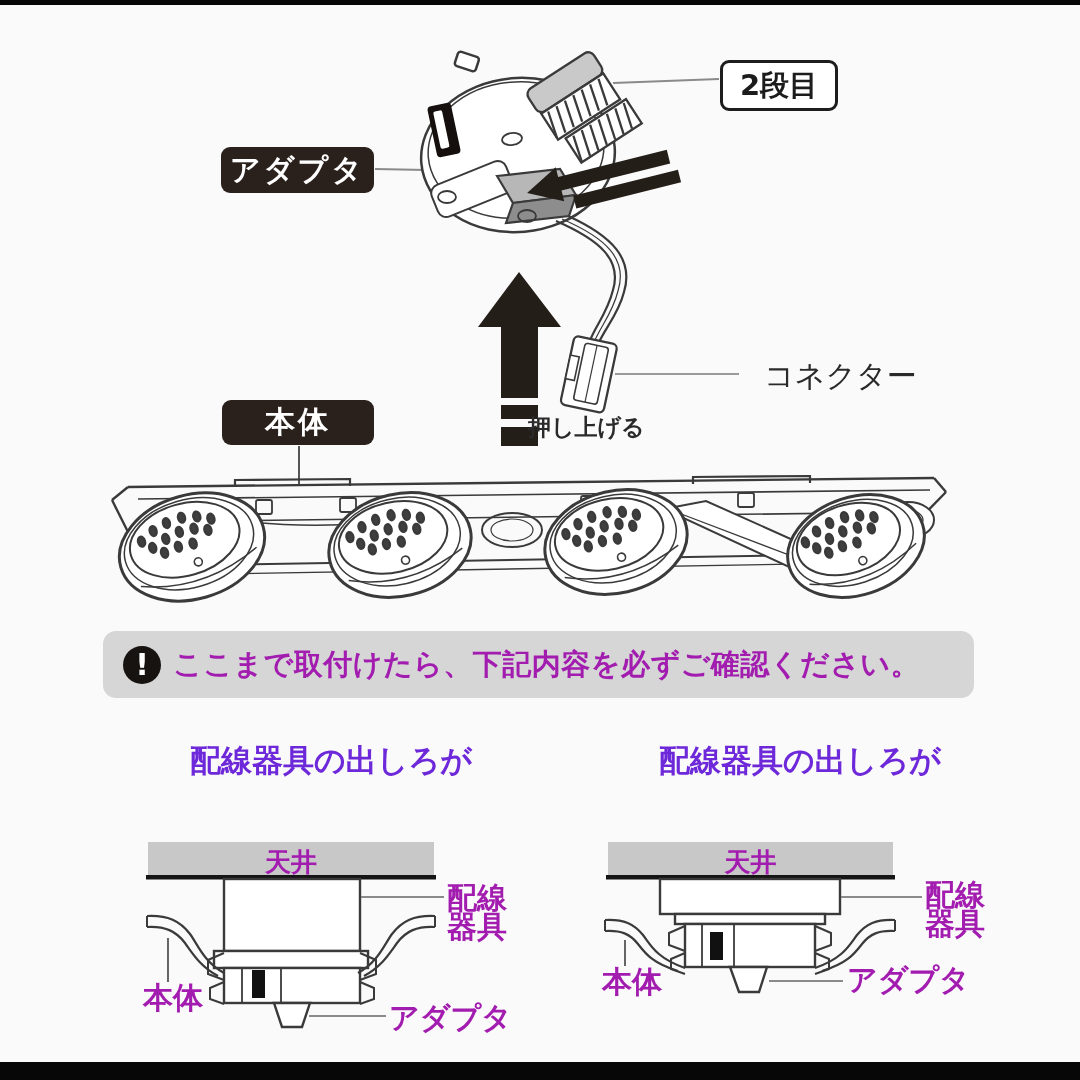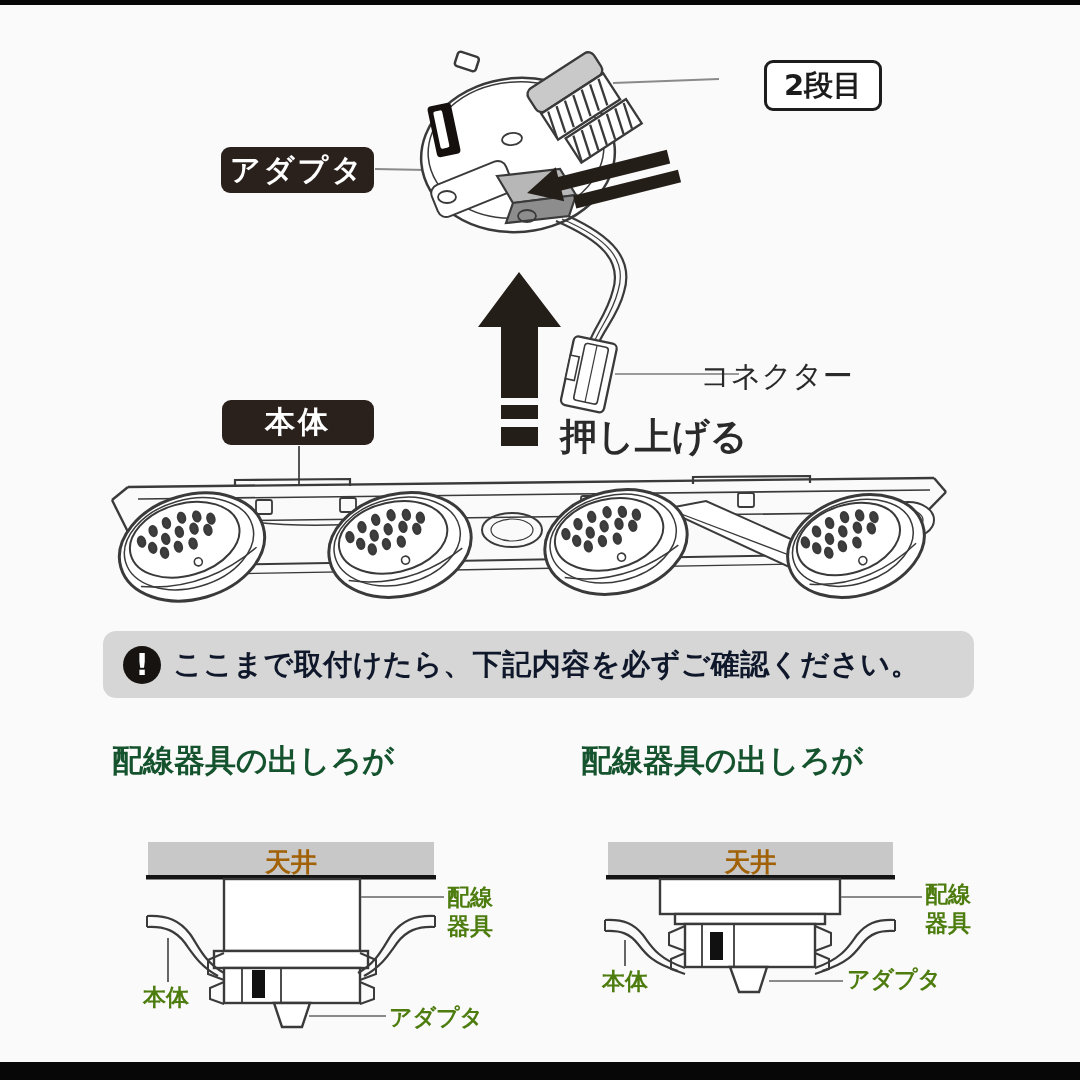--- a/index.html
+++ b/index.html
@@ -26,27 +26,27 @@
   .notice-box{
     background:#d6d6d6;border-radius:13px;
     display:flex;align-items:center;gap:12px;padding:0 0 0 20px;
     box-sizing:border-box;
   }
   .notice-icon{
     width:38px;height:38px;border-radius:50%;background:#171310;color:#fff;
     display:flex;align-items:center;justify-content:center;
     font-size:30px;font-weight:900;flex:0 0 auto;
   }
-  .notice-text{font-size:29px;font-weight:700;color:#0f172a;white-space:nowrap;letter-spacing:0.5px;text-align:center;}
+  .notice-text{font-size:29px;font-weight:700;color:#a21caf;white-space:nowrap;letter-spacing:0.5px;text-align:center;}
   .case-heading{
-    text-align:left;font-size:31px;line-height:37px;font-weight:600;color:#14532d;
+    text-align:right;font-size:31px;line-height:37px;font-weight:600;color:#6d28d9;
     white-space:nowrap;
   }
-  .diagram-label{font-size:23px;font-weight:700;color:#4d7c0f;white-space:nowrap;line-height:29px;}
-  .ceiling-label{text-align:center;font-size:26px;font-weight:700;color:#a16207;}
+  .diagram-label{font-size:30px;font-weight:700;color:#a21caf;white-space:nowrap;line-height:29px;}
+  .ceiling-label{text-align:center;font-size:26px;font-weight:700;color:#a21caf;}
   svg{position:absolute;left:0;top:0;}
 </style>
 </head>
 <body>
 
 <div class="stage">
 
   <div class="abs letterbox" style="top:0;height:5px;"></div>
   <div class="abs letterbox" style="top:1062px;height:18px;"></div>
 
@@ -254,31 +254,31 @@
       <line x1="605" y1="920" x2="605" y2="931" stroke-width="2"></line>
       <path d="M895,920 C876,919 866,924 857,935 C850,944 844,958 815,968" stroke-width="2.2"></path>
       <path d="M895,931 C879,930 870,934 862,944 C855,953 848,963 822,971" stroke-width="2.2"></path>
       <line x1="895" y1="920" x2="895" y2="931" stroke-width="2"></line>
       <line x1="841" y1="897" x2="922" y2="897" stroke="#8a8a8a" stroke-width="1.8"></line>
       <line x1="769" y1="981" x2="843" y2="981" stroke="#8a8a8a" stroke-width="1.8"></line>
       <line x1="625" y1="940" x2="625" y2="966" stroke="#555" stroke-width="1.8"></line>
     </g>
   </svg>
 
-  <div class="abs outline-label" style="left:764px;top:60px;width:112px;height:45px;">
+  <div class="abs outline-label" style="left:720px;top:60px;width:112px;height:45px;">
     <span>2段目</span>
   </div>
 
   <div class="abs black-label" style="left:221px;top:147px;width:153px;height:46px;">
     <span>アダプタ</span>
   </div>
 
-  <div class="abs plain-text" style="left:700px;top:356px;">コネクター</div>
-
-  <div class="abs plain-text bold-text" style="left:560px;top:412px;font-size:37px;">押し上げる</div>
+  <div class="abs plain-text" style="left:764px;top:356px;">コネクター</div>
+
+  <div class="abs plain-text bold-text" style="left:528px;top:412px;font-size:23px;">押し上げる</div>
 
   <div class="abs black-label" style="left:222px;top:400px;width:152px;height:45px;">
     <span>本体</span>
   </div>
 
   <div class="abs notice-box" style="left:103px;top:631px;width:871px;height:67px;">
     <div class="notice-icon">!</div>
     <div class="notice-text">ここまで取付けたら、下記内容を必ずご確認ください。</div>
   </div>
 

